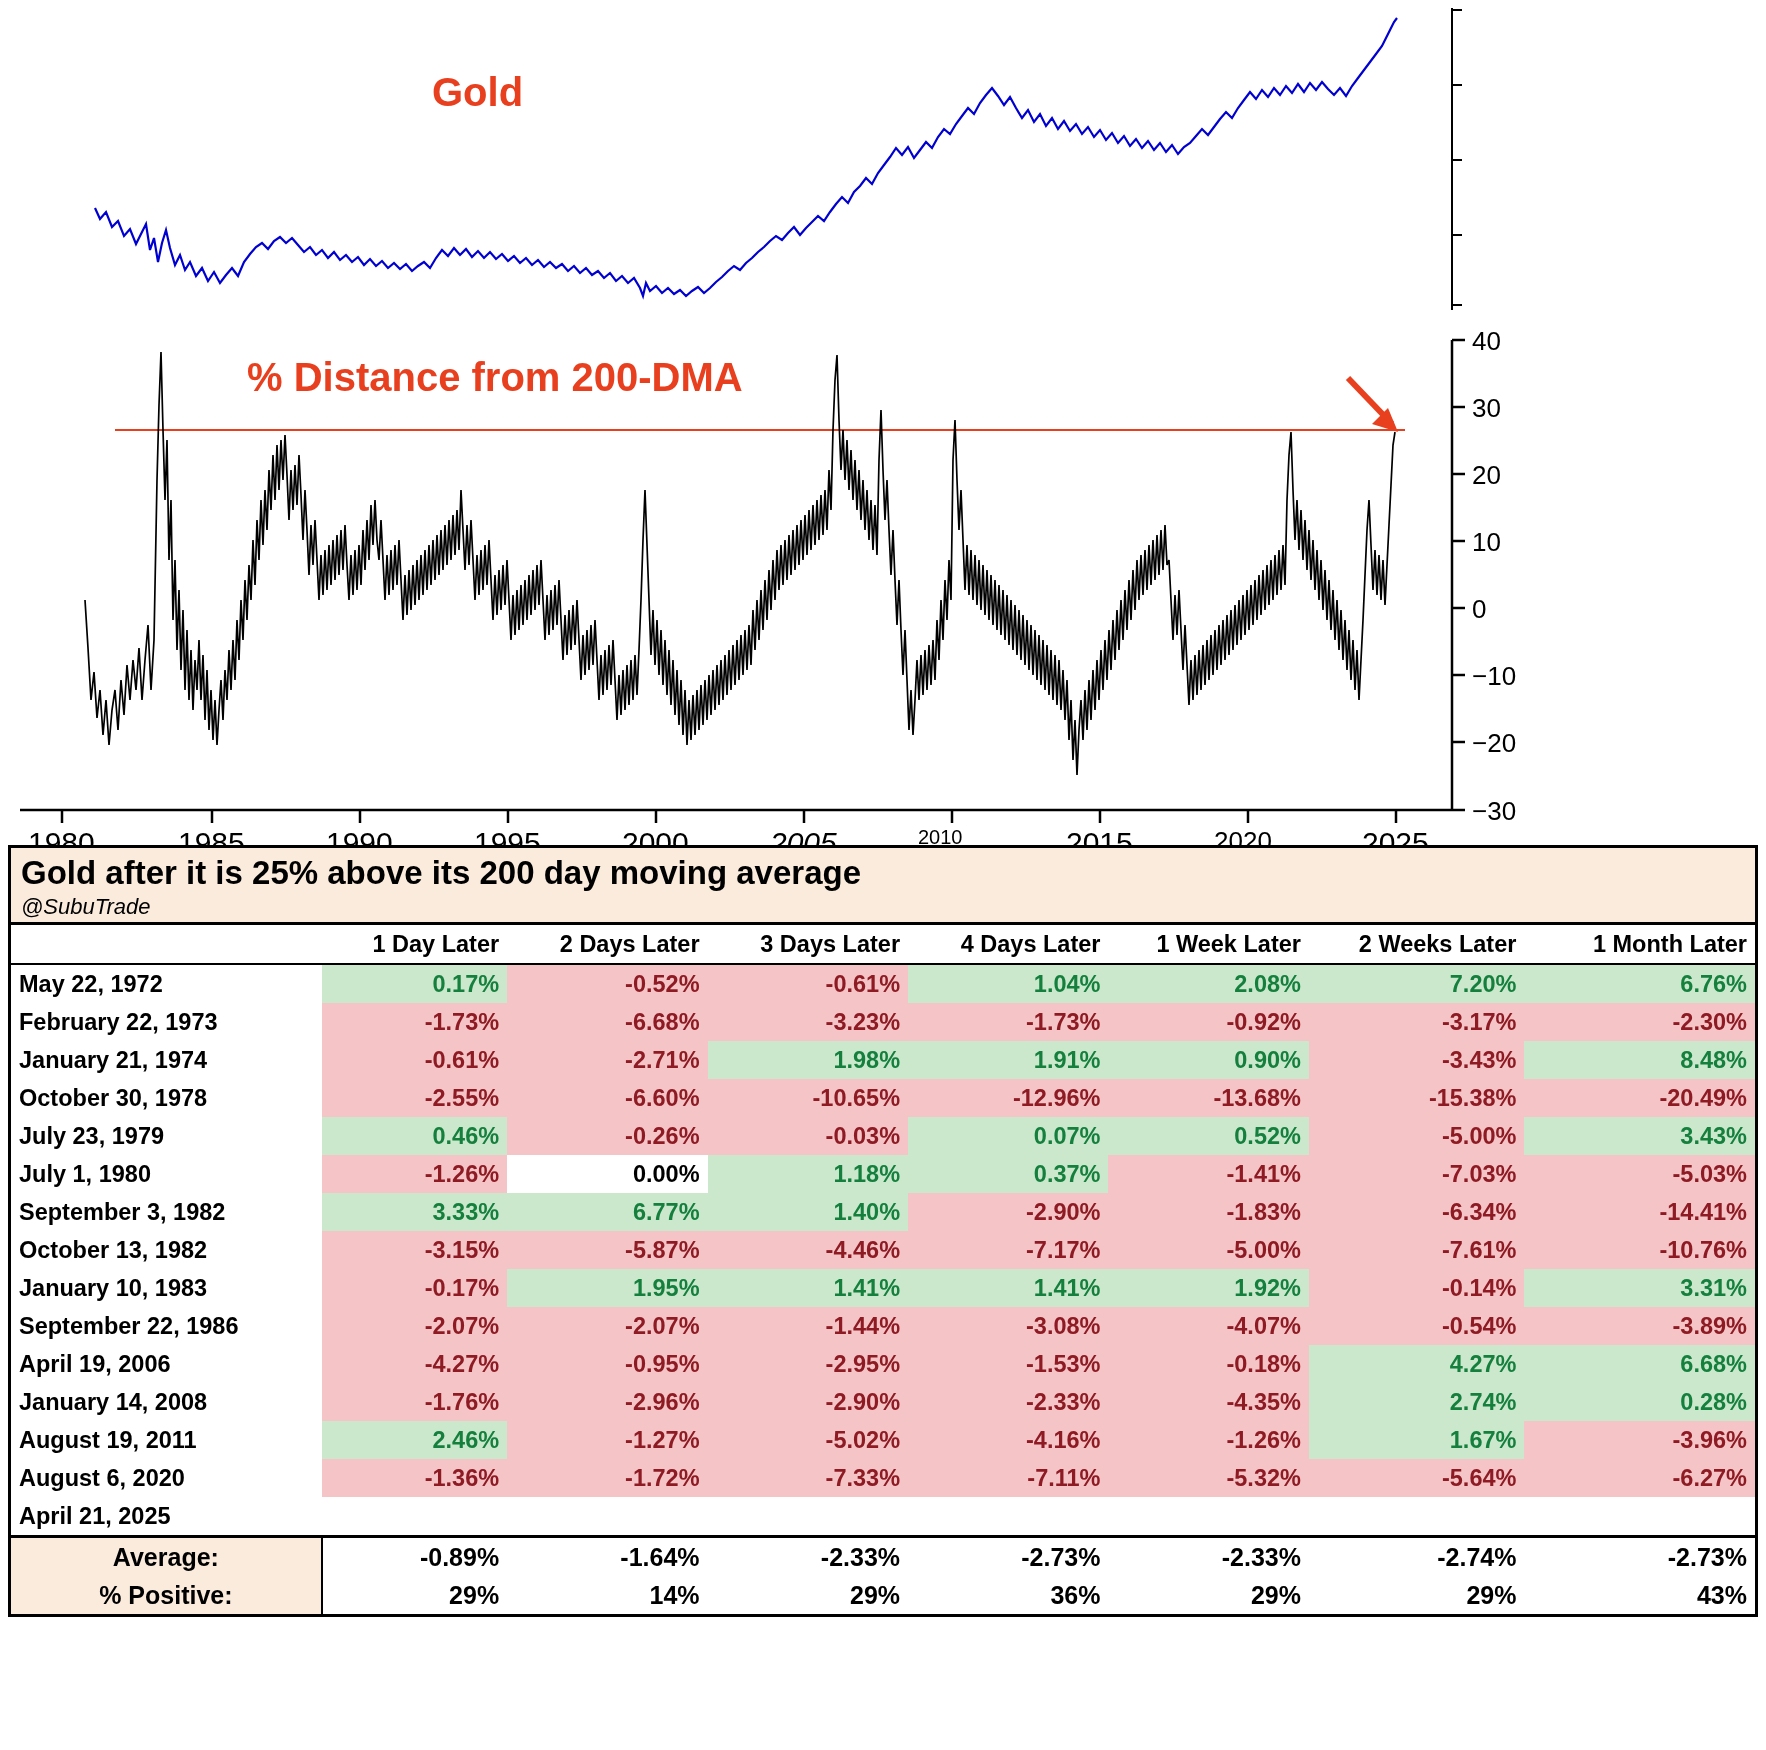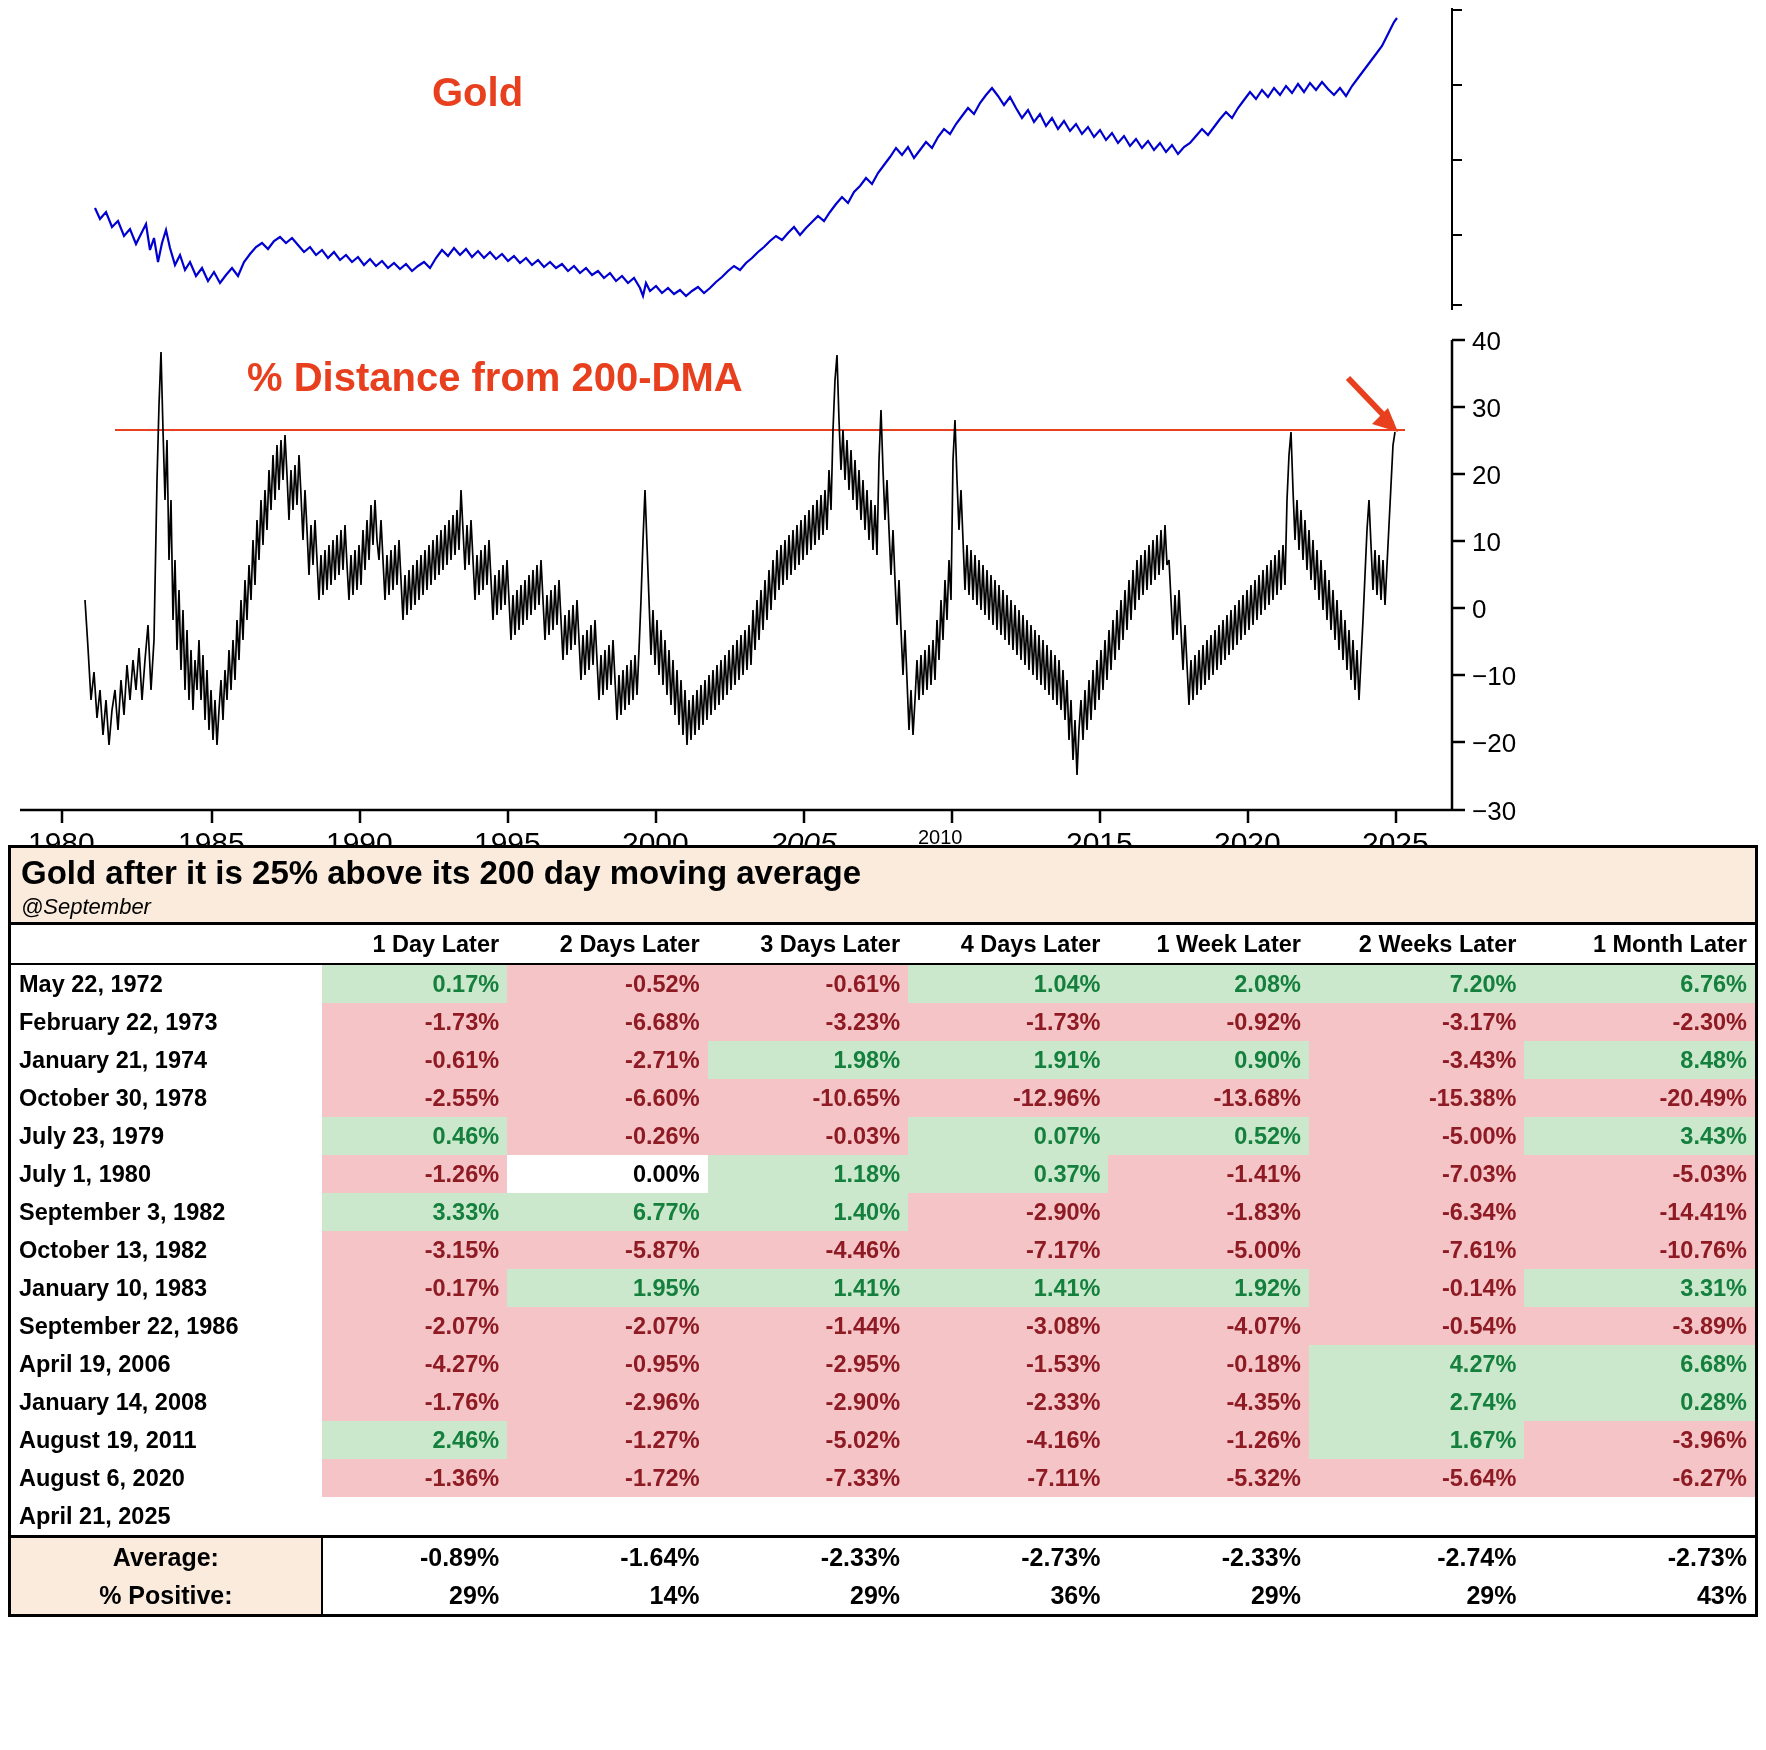--- a/index.html
+++ b/index.html
@@ -198,28 +198,28 @@
   <div class="axis-label" style="left:1472px; top:796px;">−30</div>
 
   <div class="axis-label" style="left:28px; top:826px; font-size:30px;">1980</div>
   <div class="axis-label" style="left:178px; top:826px; font-size:30px;">1985</div>
   <div class="axis-label" style="left:326px; top:826px; font-size:30px;">1990</div>
   <div class="axis-label" style="left:474px; top:826px; font-size:30px;">1995</div>
   <div class="axis-label" style="left:622px; top:826px; font-size:30px;">2000</div>
   <div class="axis-label" style="left:770px; top:826px; font-size:30px;font-style:italic;">2005</div>
   <div class="axis-label" style="left:918px; top:826px; font-size:20px;">2010</div>
   <div class="axis-label" style="left:1066px; top:826px; font-size:30px;">2015</div>
-  <div class="axis-label" style="left:1214px; top:826px; font-size:30px;">2020</div>
+  <div class="axis-label" style="left:1214px; top:826px; font-size:26px;">2020</div>
   <div class="axis-label" style="left:1362px; top:826px; font-size:30px;">2025</div>
 </div>
 
 <div id="table-card">
   <div id="card-header">
     <div id="card-title">Gold after it is 25% above its 200 day moving average</div>
-    <div id="card-handle">@September</div>
+    <div id="card-handle">@SubuTrade</div>
   </div>
 
   <table id="stats">
     <colgroup>
       <col style="width:310px">
       <col style="width:185px">
       <col style="width:200px">
       <col style="width:200px">
       <col style="width:200px">
       <col style="width:200px">

